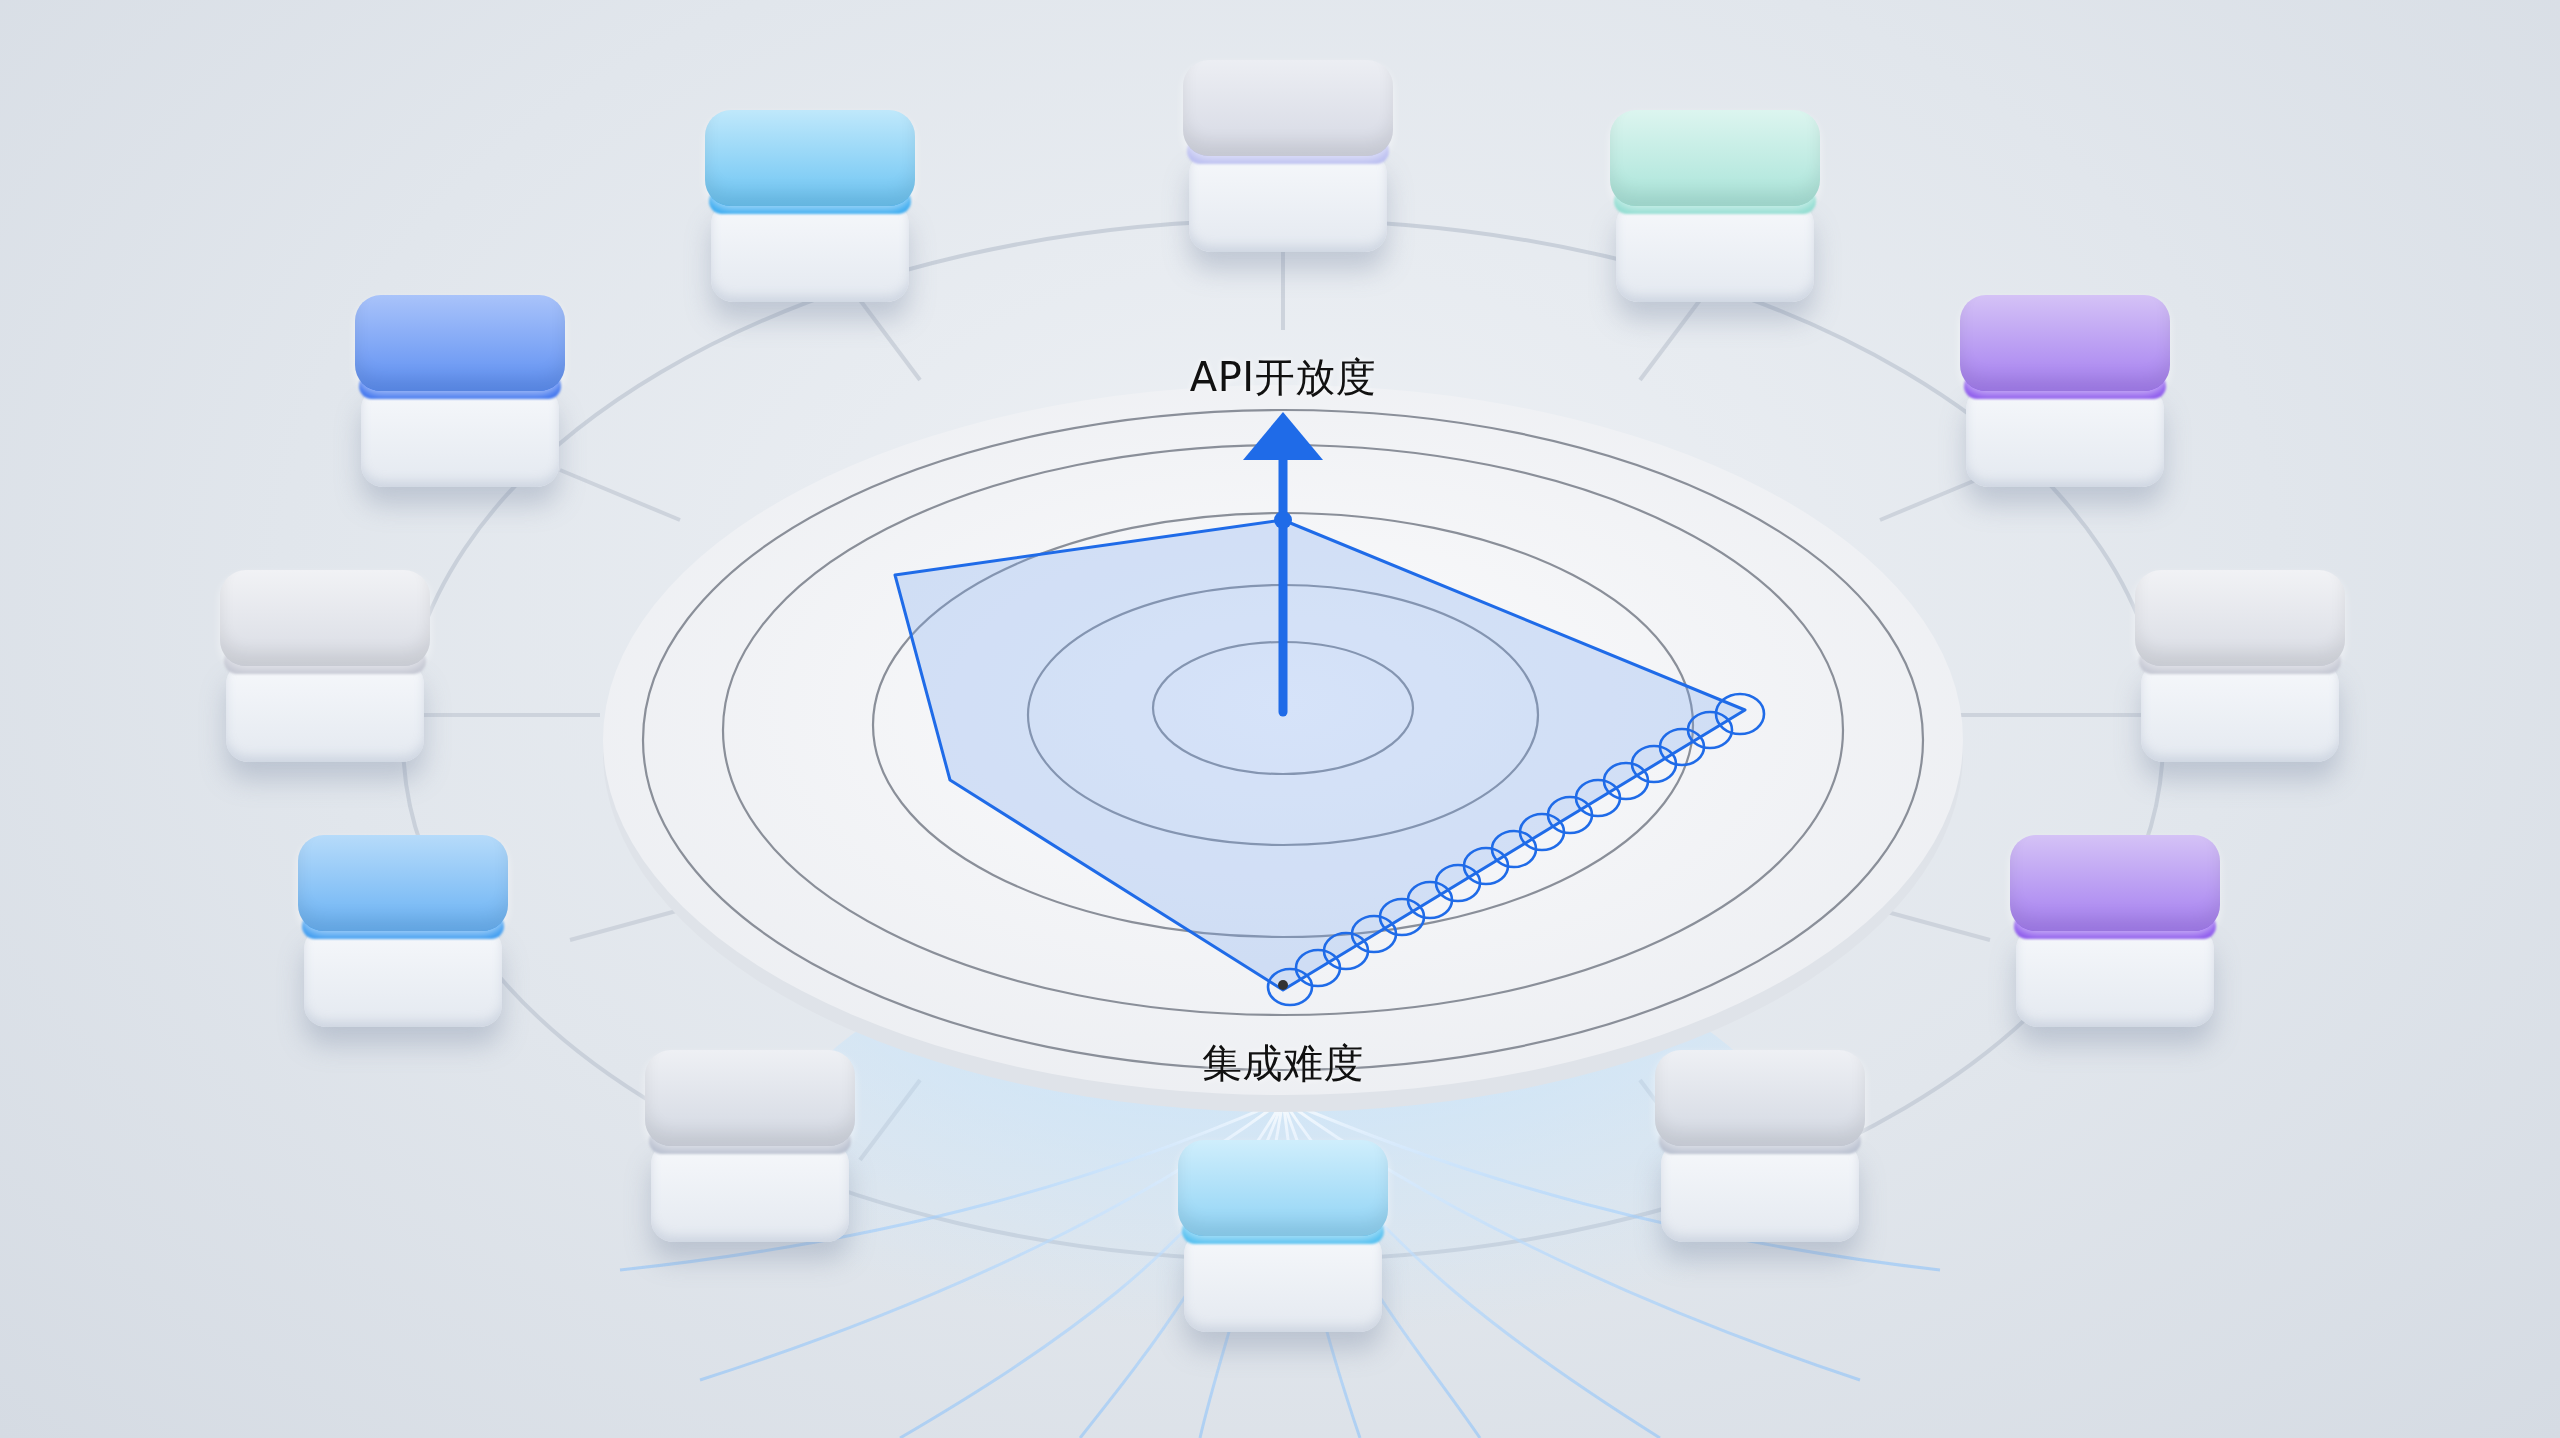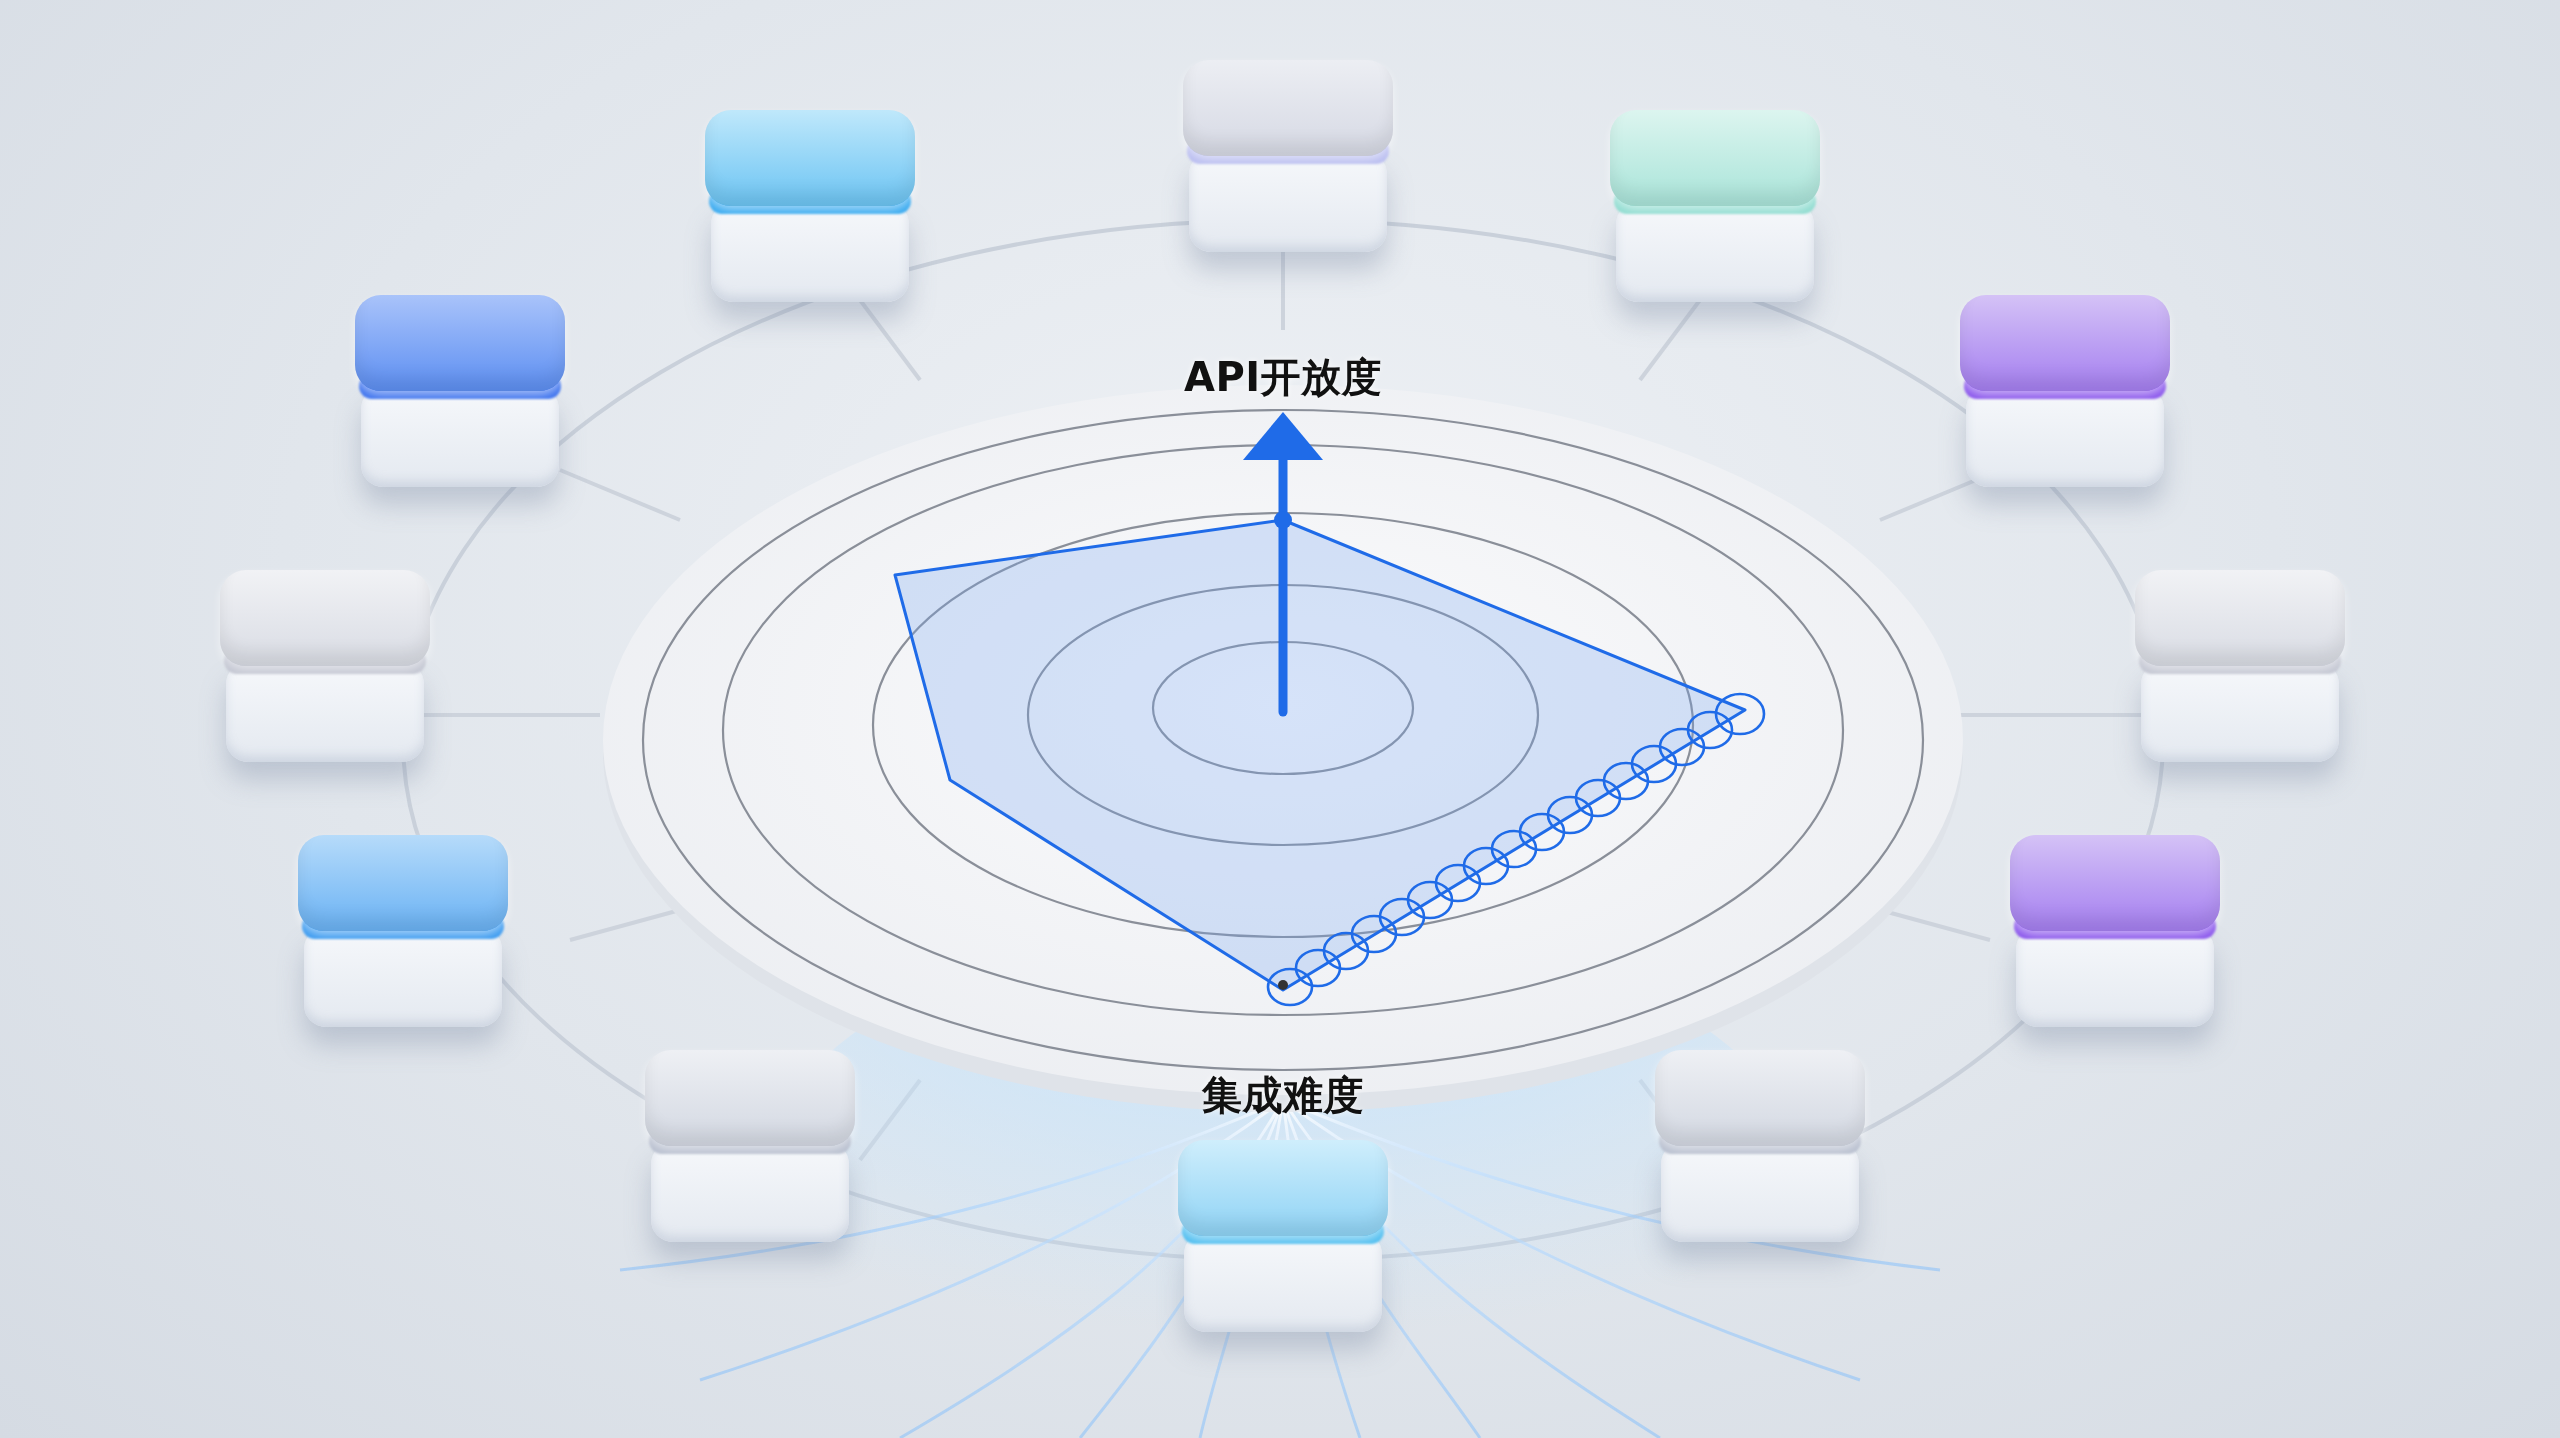--- a/index.html
+++ b/index.html
@@ -3,21 +3,21 @@
 <meta charset="utf-8">
 <style>
   html, body { margin: 0; padding: 0; }
   body {
     width: 2560px; height: 1438px; overflow: hidden; position: relative;
     background: radial-gradient(ellipse at 50% 40%, #eef1f5 0%, #e1e6ec 55%, #d5dbe3 100%);
     font-family: "DejaVu Sans", "Liberation Sans", sans-serif;
   }
   #scene { position: absolute; left: 0; top: 0; width: 2560px; height: 1438px; }
   .label {
-    position: absolute; color: #111; font-weight: bold; font-size: 40px;
+    position: absolute; color: #111; font-weight: normal; font-size: 40px;
     transform: translateX(-50%); white-space: nowrap; letter-spacing: 0.5px;
     text-shadow: 0 0 6px rgba(255,255,255,0.8);
   }
   .block { position: absolute; width: 210px; height: 200px; }
   .block .base {
     position: absolute; left: 6px; top: 92px; width: 198px; height: 100px;
     border-radius: 22px;
     background: linear-gradient(180deg, #f6f8fb 0%, #e4e9f0 100%);
     box-shadow: 0 18px 26px rgba(120,135,160,0.35), inset 0 -6px 10px rgba(170,180,200,0.35);
   }
@@ -116,21 +116,21 @@
   <circle cx="1283" cy="985" r="5" fill="#333"></circle>
 
   <g>
     <line x1="1283" y1="712" x2="1283" y2="455" stroke="#1f6be8" stroke-width="9" stroke-linecap="round"></line>
     <polygon points="1283,412 1243,460 1323,460" fill="#1f6be8"></polygon>
     <circle cx="1283" cy="520" r="9" fill="#1f6be8"></circle>
   </g>
 </svg>
 
 <div class="label" style="left:1283px; top:350px;">API开放度</div>
-<div class="label" style="left:1283px; top:1036px;margin-top:32px;">集成难度</div>
+<div class="label" style="left:1283px; top:1036px;">集成难度</div>
 
 <div class="block" style="left:1183px; top:60px;">
   <div class="base"></div>
     <div class="band" style="background:#b9bdf0"></div>
   <div class="cap" style="background:linear-gradient(180deg,#eceef3,#d6d9e4)"></div>
 </div>
 <div class="block" style="left:1610px; top:110px;">
   <div class="base"></div>
     <div class="band" style="background:#8fdcd0"></div>
   <div class="cap" style="background:linear-gradient(180deg,#dcf5ef,#a9e4d9)"></div>

